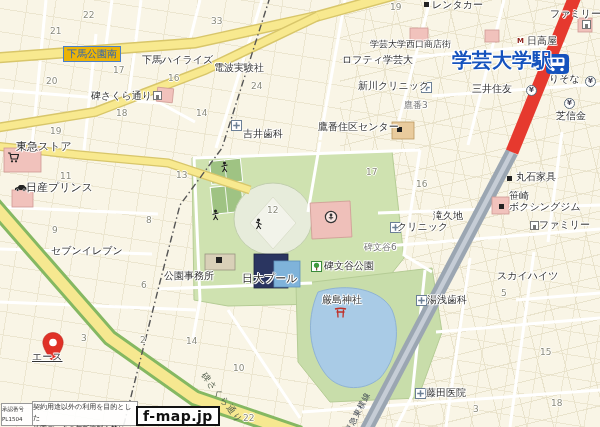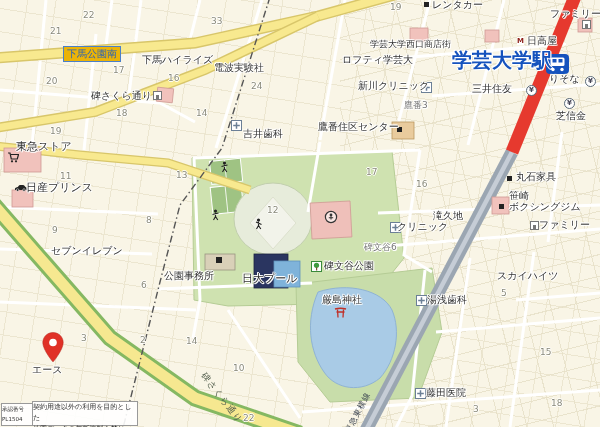--- a/index.html
+++ b/index.html
@@ -254,21 +254,21 @@
       <div class="lbl" style="left: 472px; top: 84px;">三井住友</div>
       <div class="lbl" style="left: 549px; top: 74px;">りそな</div>
       <div class="lbl" style="left: 556px; top: 111px;">芝信金</div>
       <div class="lbl" style="left: 516px; top: 172px;">丸石家具</div>
       <div class="lbl" style="left: 509px; top: 191px;">笹崎</div>
       <div class="lbl" style="left: 509px; top: 202px;">ボクシングジム</div>
       <div class="lbl" style="left: 539px; top: 220px;">ファミリー</div>
       <div class="lbl" style="left: 497px; top: 271px;">スカイハイツ</div>
       <div class="lbl" style="left: 427px; top: 295px;">湯浅歯科</div>
       <div class="lbl" style="left: 426px; top: 388px;">藤田医院</div>
-      <div class="lbl" style="left: 32px; top: 365px;">エース</div>
+      <div class="lbl" style="left: 32px; top: 352px; text-decoration: underline;">エース</div>
       <div class="lbl" style="left: 318px; top: 122px;">鷹番住区センター</div>
     </div>
   <div id="numbers">
       <div class="num" style="left: 50px; top: 26px;">21</div>
       <div class="num" style="left: 83px; top: 10px;">22</div>
       <div class="num" style="left: 211px; top: 16px;">33</div>
       <div class="num" style="left: 113px; top: 65px;">17</div>
       <div class="num" style="left: 168px; top: 73px;">16</div>
       <div class="num" style="left: 46px; top: 76px;">20</div>
       <div class="num" style="left: 251px; top: 81px;">24</div>
@@ -297,13 +297,14 @@
     </div>
 
   <div id="lic1" class="licbox">
     <div>承認番号</div>
     <div>PL1504</div>
   </div>
   <div id="lic2" class="licbox">
     <div>契約用途以外の利用を目的とした</div>
     <div>地図データの無断複製を禁じる。</div>
   </div>
+  <div id="fmap">f-map.jp</div>
 </div>
 
 </body></html>

